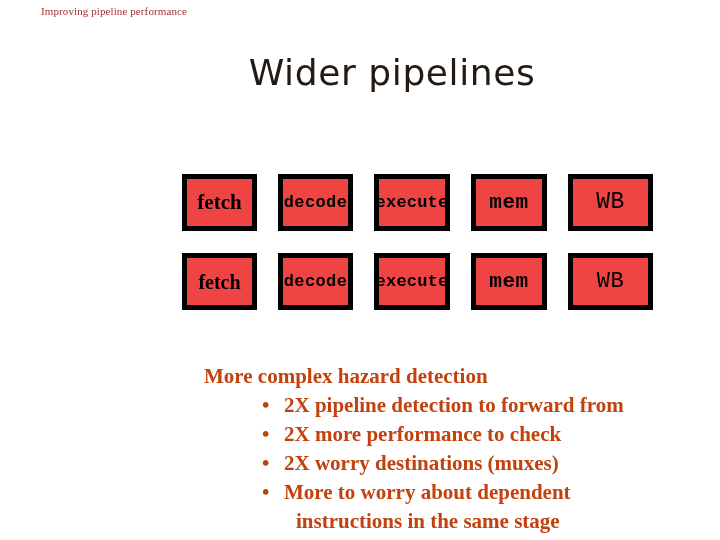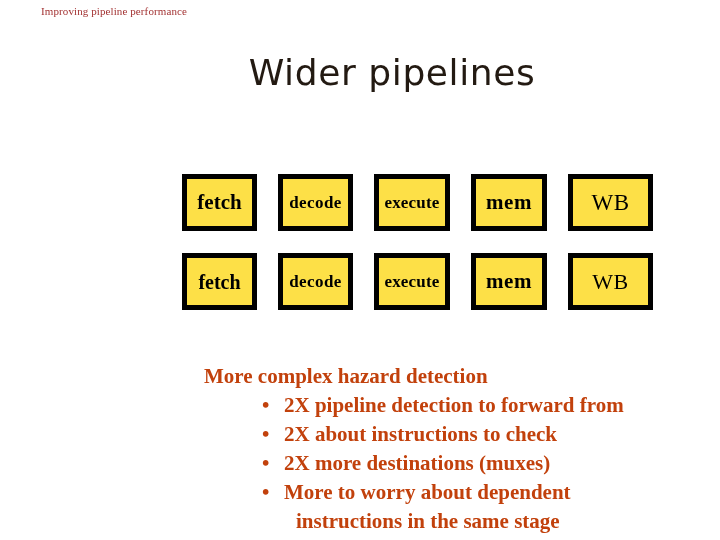--- a/index.html
+++ b/index.html
@@ -60,31 +60,32 @@
     display: flex;
     align-items: flex-start;
   }
   .prow + .prow {
     margin-top: 22px;
   }
   .stage {
     box-sizing: border-box;
     height: 57px;
     border: 5px solid #000000;
-    background: #fde047;
+    background: #ef4444;
     display: flex;
     align-items: center;
     justify-content: center;
     color: #000000;
     font-family: "Liberation Serif", "DejaVu Serif", serif;
     font-weight: 700;
     line-height: 1;
   }
   .stage + .stage {
     margin-left: 21px;
+    font-family: Liberation Mono, monospace;
   }
   .stage.s0 { width: 75px; font-size: 21px; }
   .stage.s1 { width: 75px; font-size: 17px; letter-spacing: 0.4px; }
   .stage.s2 { width: 76px; font-size: 17px; letter-spacing: 0.2px; }
   .stage.s3 { width: 76px; font-size: 21px; letter-spacing: 0.5px; }
   .stage.s4 { width: 85px; font-size: 23px; font-weight: 400; letter-spacing: 0.5px; }
 
   .prow.r1 .stage.s0 { font-size: 20px; }
   .prow.r1 .stage.s3 { font-size: 21px; }
   .prow.r1 .stage.s4 { font-size: 22px; }
@@ -158,25 +159,25 @@
 
   <div class="body">
 
     <div class="lead">More complex hazard detection</div>
 
     <div class="bullet">
       <span class="dot">•</span><span>2X pipeline detection to forward from</span>
     </div>
 
     <div class="bullet">
-      <span class="dot">•</span><span>2X about instructions to check</span>
+      <span class="dot">•</span><span>2X more performance to check</span>
     </div>
 
     <div class="bullet">
-      <span class="dot">•</span><span>2X more destinations (muxes)</span>
+      <span class="dot">•</span><span>2X worry destinations (muxes)</span>
     </div>
 
     <div class="bullet">
       <span class="dot">•</span><span>More to worry about dependent</span>
     </div>
 
     <div class="cont">instructions in the same stage</div>
 
   </div>
 

